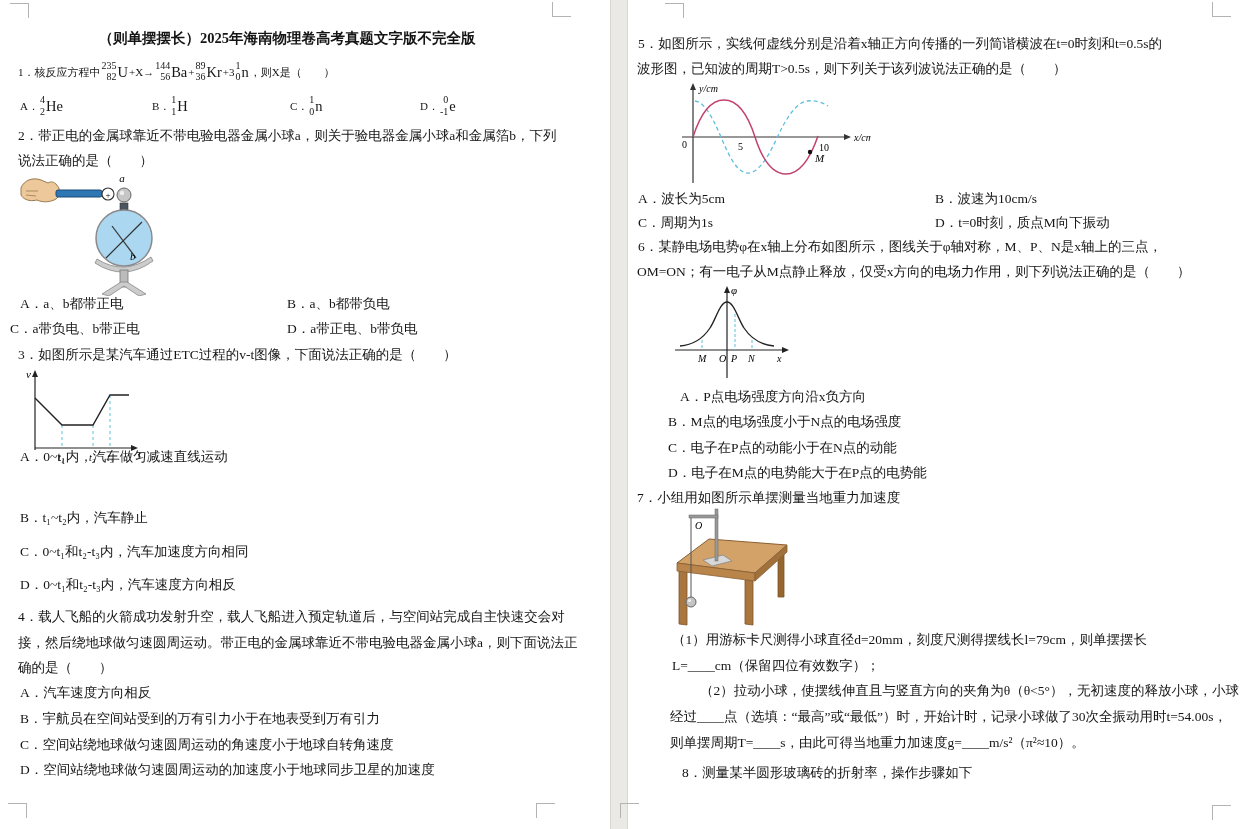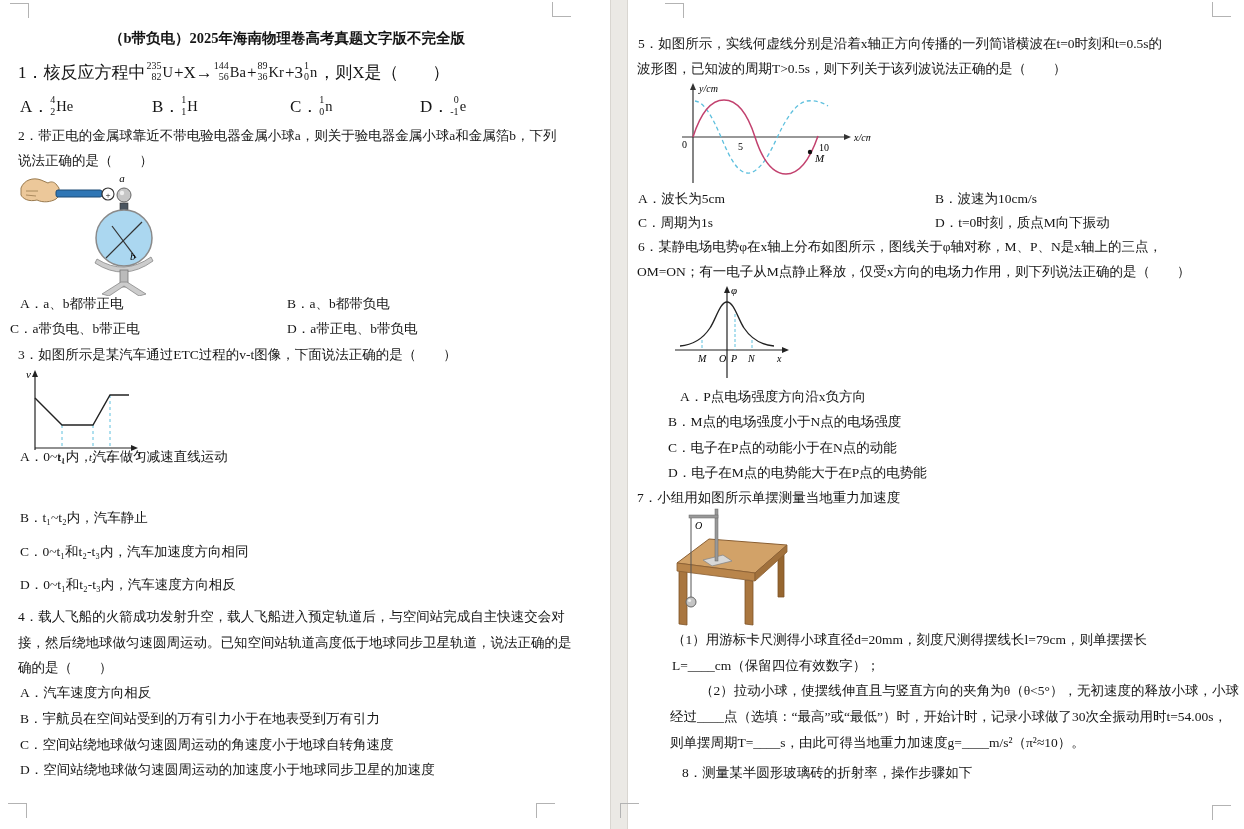--- a/index.html
+++ b/index.html
@@ -20,41 +20,41 @@
   .m-l{border-left:1px solid #b3b3b3;}
   .m-r{border-right:1px solid #b3b3b3;}
   .ln{position:absolute;white-space:nowrap;font-size:13.5px;line-height:17px;}
   .title{font-weight:bold;font-size:14.5px;text-align:center;}
   
   .nuclide{display:inline-flex;align-items:center;margin:0 1px;vertical-align:-2px;}
   .nscripts{display:inline-flex;flex-direction:column;align-items:flex-end;
     font-size:10px;line-height:1.15;margin-right:1px;transform:translateY(-1px);}
   .nsym{font-size:14.5px;line-height:1;}
   .eqrow{display:flex;align-items:center;}
-  .eqt{font-size:17px;}
+  .eqt{font-size:11px;}
   svg text{font-family:"Liberation Serif","DejaVu Serif",serif;}
   .itl{font-style:italic;}
 </style>
 </head>
 <body>
 
 <div class="page" id="page-left"></div>
 <div class="page" id="page-right"></div>
 <div id="page-gap"></div>
 
 <div class="mark m-t m-r" style="left:10px;top:3px;"></div>
 <div class="mark m-b m-l" style="left:552px;top:2px;"></div>
 <div class="mark m-t m-r" style="left:8px;top:803px;"></div>
 <div class="mark m-t m-l" style="left:536px;top:803px;"></div>
 <div class="mark m-t m-r" style="left:665px;top:3px;"></div>
 <div class="mark m-b m-l" style="left:1212px;top:2px;"></div>
 <div class="mark m-t m-l" style="left:620px;top:803px;"></div>
 <div class="mark m-t m-l" style="left:1212px;top:805px;"></div>
 
-<div class="ln title" style="left:10px;top:30px;width:554px;">（b带负电）2025年海南物理卷高考真题文字版不完全版</div>
+<div class="ln title" style="left:10px;top:30px;width:554px;">（则单摆摆长）2025年海南物理卷高考真题文字版不完全版</div>
 
 <div class="ln eqrow" style="left:18px;top:58px;height:28px;">
   <span class="eqt">1．核反应方程中</span>
   <span class="nuclide">
       <span class="nscripts">
         <span>235</span>
         <span>82</span>
       </span>
       <span class="nsym">U</span>
     </span>
@@ -170,21 +170,21 @@
   <text x="64" y="93" font-size="10" class="itl">t₂</text>
   <text x="82" y="93" font-size="10" class="itl">t₃</text>
 </svg>
 
 <div class="ln" style="left:20px;top:448px;">A．0~t₁内，汽车做匀减速直线运动</div>
 <div class="ln" style="left:20px;top:509px;">B．t₁~t₂内，汽车静止</div>
 <div class="ln" style="left:20px;top:543px;">C．0~t₁和t₂-t₃内，汽车加速度方向相同</div>
 <div class="ln" style="left:20px;top:576px;">D．0~t₁和t₂-t₃内，汽车速度方向相反</div>
 
 <div class="ln" style="left:18px;top:608px;">4．载人飞船的火箭成功发射升空，载人飞船进入预定轨道后，与空间站完成自主快速交会对</div>
-<div class="ln" style="left:18px;top:634px;">接，然后绕地球做匀速圆周运动。已知空间站轨道高度低于地球同步卫星轨道，说法正确的是</div>
+<div class="ln" style="left:18px;top:634px;">接，然后绕地球做匀速圆周运动。带正电的金属球靠近不带电验电器金属小球a，则下面说法正</div>
 <div class="ln" style="left:18px;top:659px;">确的是（　　）</div>
 <div class="ln" style="left:20px;top:684px;">A．汽车速度方向相反</div>
 <div class="ln" style="left:20px;top:710px;">B．宇航员在空间站受到的万有引力小于在地表受到万有引力</div>
 <div class="ln" style="left:20px;top:736px;">C．空间站绕地球做匀速圆周运动的角速度小于地球自转角速度</div>
 <div class="ln" style="left:20px;top:761px;">D．空间站绕地球做匀速圆周运动的加速度小于地球同步卫星的加速度</div>
 
 <div class="ln" style="left:638px;top:35px;">5．如图所示，实线何虚线分别是沿着x轴正方向传播的一列简谐横波在t=0时刻和t=0.5s的</div>
 <div class="ln" style="left:637px;top:60px;">波形图，已知波的周期T&gt;0.5s，则下列关于该列波说法正确的是（　　）</div>
 
 <svg style="position:absolute;left:676px;top:78px;" width="195" height="110" viewBox="0 0 195 110">

